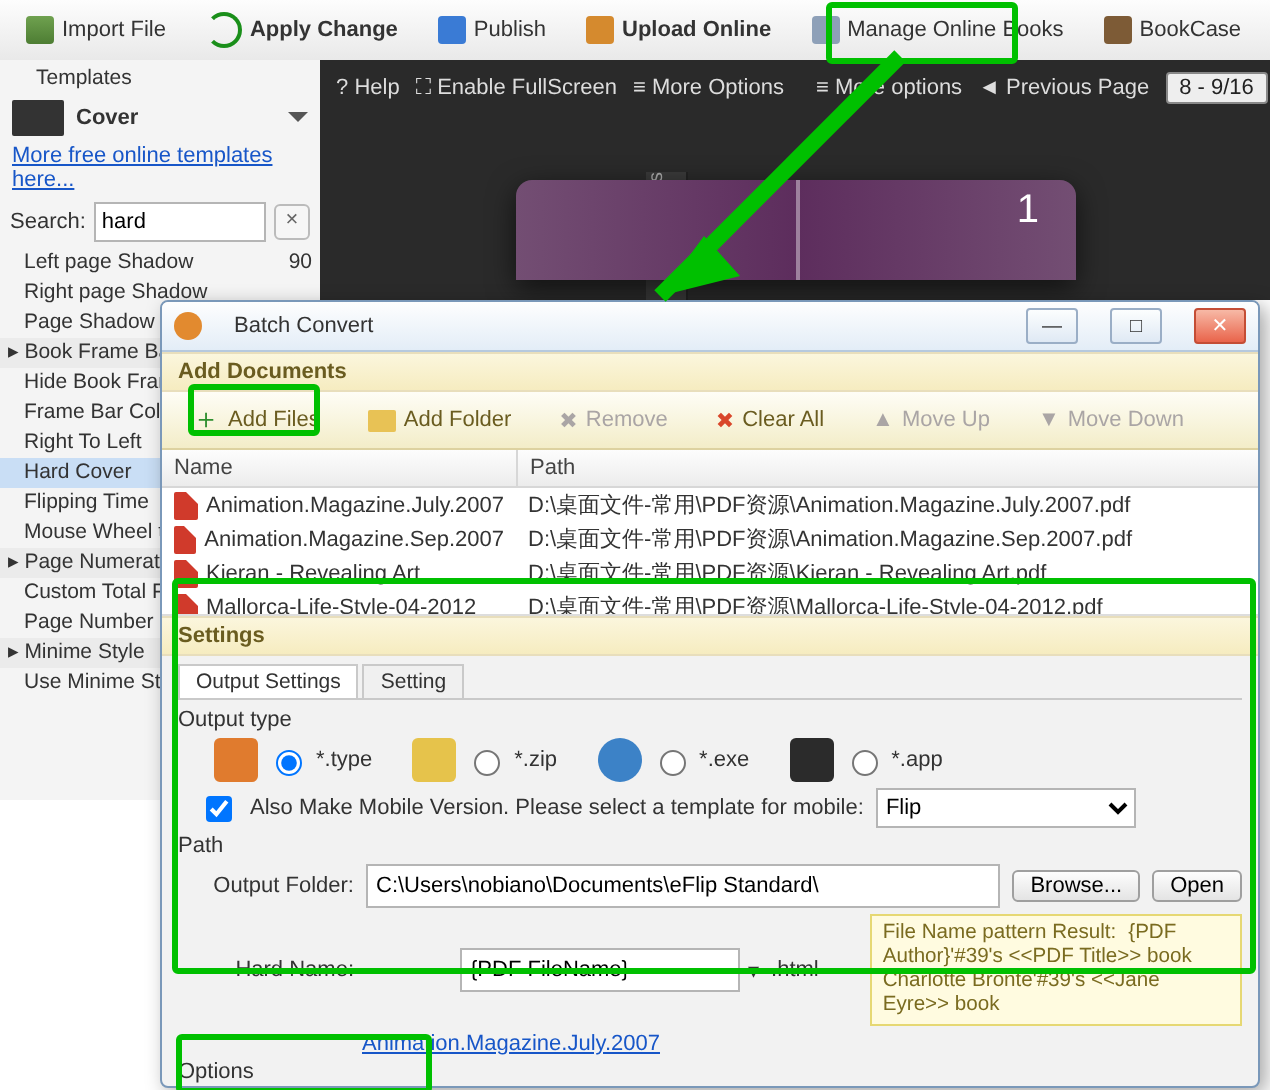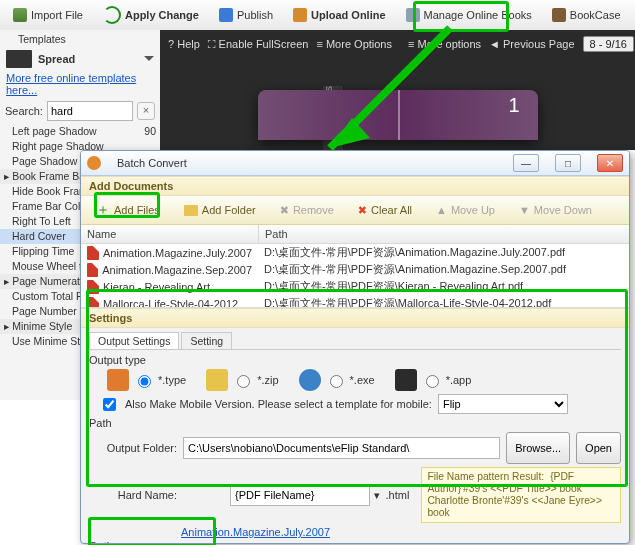--- a/index.html
+++ b/index.html
@@ -50,21 +50,21 @@
 .pdfico{width:12px;height:14px;background:#d03a2b;border-radius:1px;display:inline-block;position:relative}
 .pdfico::after{content:"";position:absolute;right:0;top:0;border:3px solid #fff;border-left-color:transparent;border-bottom-color:transparent}
 .settings{padding:4px 8px;font-size:11px}
 .subtabs{display:flex;border-bottom:1px solid #c9c9c9;margin-bottom:4px}
 .subtab{padding:2px 8px;border:1px solid #c9c9c9;border-bottom:none;background:#f0f0f0;font-size:10.5px;margin-right:2px;cursor:pointer}
 .subtab.active{background:#fff}
 .row-in{display:flex;align-items:center;gap:6px;margin:3px 0;flex-wrap:nowrap}
 .opt{display:inline-flex;align-items:center;gap:4px;margin-right:14px;white-space:nowrap}
 .ico24{width:22px;height:22px;border-radius:3px;display:inline-block}
 .txt-in{border:1px solid #b5b5b5;height:18px;padding:1px 4px;font-size:11px;background:#fff}
-.btn-s{border:1px solid #9f9f9f;background:linear-gradient(#fdfdfd,#e4e4e4);border-radius:3px;height:32px;padding:0 8px;font-size:11px;cursor:pointer}
+.btn-s{border:1px solid #9f9f9f;background:linear-gradient(#fdfdfd,#e4e4e4);border-radius:3px;height:16px;padding:0 8px;font-size:11px;cursor:pointer}
 .note{border:1px solid #e6d873;background:#fffbe0;padding:3px 5px;color:#7a6b20;font-size:10.3px;line-height:12px}
 .link{color:#1756c8;text-decoration:underline;cursor:pointer}
 select{border:1px solid #b5b5b5;height:20px;font-size:11px;background:#fff}
 </style>
 </head>
 <body>
 
 <div class="toolbar">
   <span class="toolbtn">
       <span class="ic" style="background:linear-gradient(#6fa14f,#4d7d33);border-radius:2px"></span>
@@ -90,21 +90,21 @@
       <span class="ic" style="background:#7d5b36;border-radius:2px"></span>
       <span>BookCase</span>
     </span>
   <span class="toolbtn" id="batch-tb"></span>
 </div>
 
 <div class="side">
   <div class="sec-hdr">Templates</div>
   <div class="spread-row">
     <span class="spread-ico"></span>
-    <b>Spread</b>
+    <b>Cover</b>
     <span style="margin-left:auto;border:5px solid transparent;border-top-color:#555;height:0;width:0;margin-top:4px"></span>
   </div>
   <div style="padding:2px 6px"><span class="link">More free online templates here...</span></div>
   <div class="search-row">
     <span>Search:</span>
     <input type="text" value="hard" style="">
     <span style="width:16px;height:16px;border:1px solid #bbb;border-radius:3px;text-align:center;line-height:14px;color:#666;background:#f6f6f6">×</span>
   </div>
   <div class="tree" id="tree">
       <div class="node">
@@ -294,21 +294,21 @@
       <span style="width:78px;text-align:right">Output Folder:</span>
       <input class="txt-in" style="flex: 1 1 0%; min-width: 0px;" value="C:\Users\nobiano\Documents\eFlip Standard\">
       <button class="btn-s">Browse...</button>
       <button class="btn-s">Open</button>
     </div>
     <div class="row-in" style="margin-left:10px">
       <span style="width:78px;text-align:right">Hard Name:</span>
       <input class="txt-in" style="width: 130px; margin-left: 47px;" value="{PDF FileName}">
       <span style="margin-left:-2px">▾</span>
       <span>.html</span>
-      <div class="note" style="flex:1;margin-left:6px">
+      <div class="note" style="flex:1;margin-left:20px">
         <span style="float:left;margin-right:6px">File Name pattern Result:</span>
         <span style="color:#7a6b20;white-space:pre-line">{PDF Author}'#39's &lt;&lt;PDF Title&gt;&gt; book
 Charlotte Bronte'#39's &lt;&lt;Jane Eyre&gt;&gt; book</span>
       </div>
     </div>
     <div style="margin-left:92px"><span class="link">Animation.Magazine.July.2007</span></div>
     <div style="margin-top:2px">Options</div>
     <div class="row-in" style="margin-left:10px">
       <span style="width:78px;text-align:right">HTML Title:</span>
       <input class="txt-in" style="width: 150px;" value="My FlipBook">

